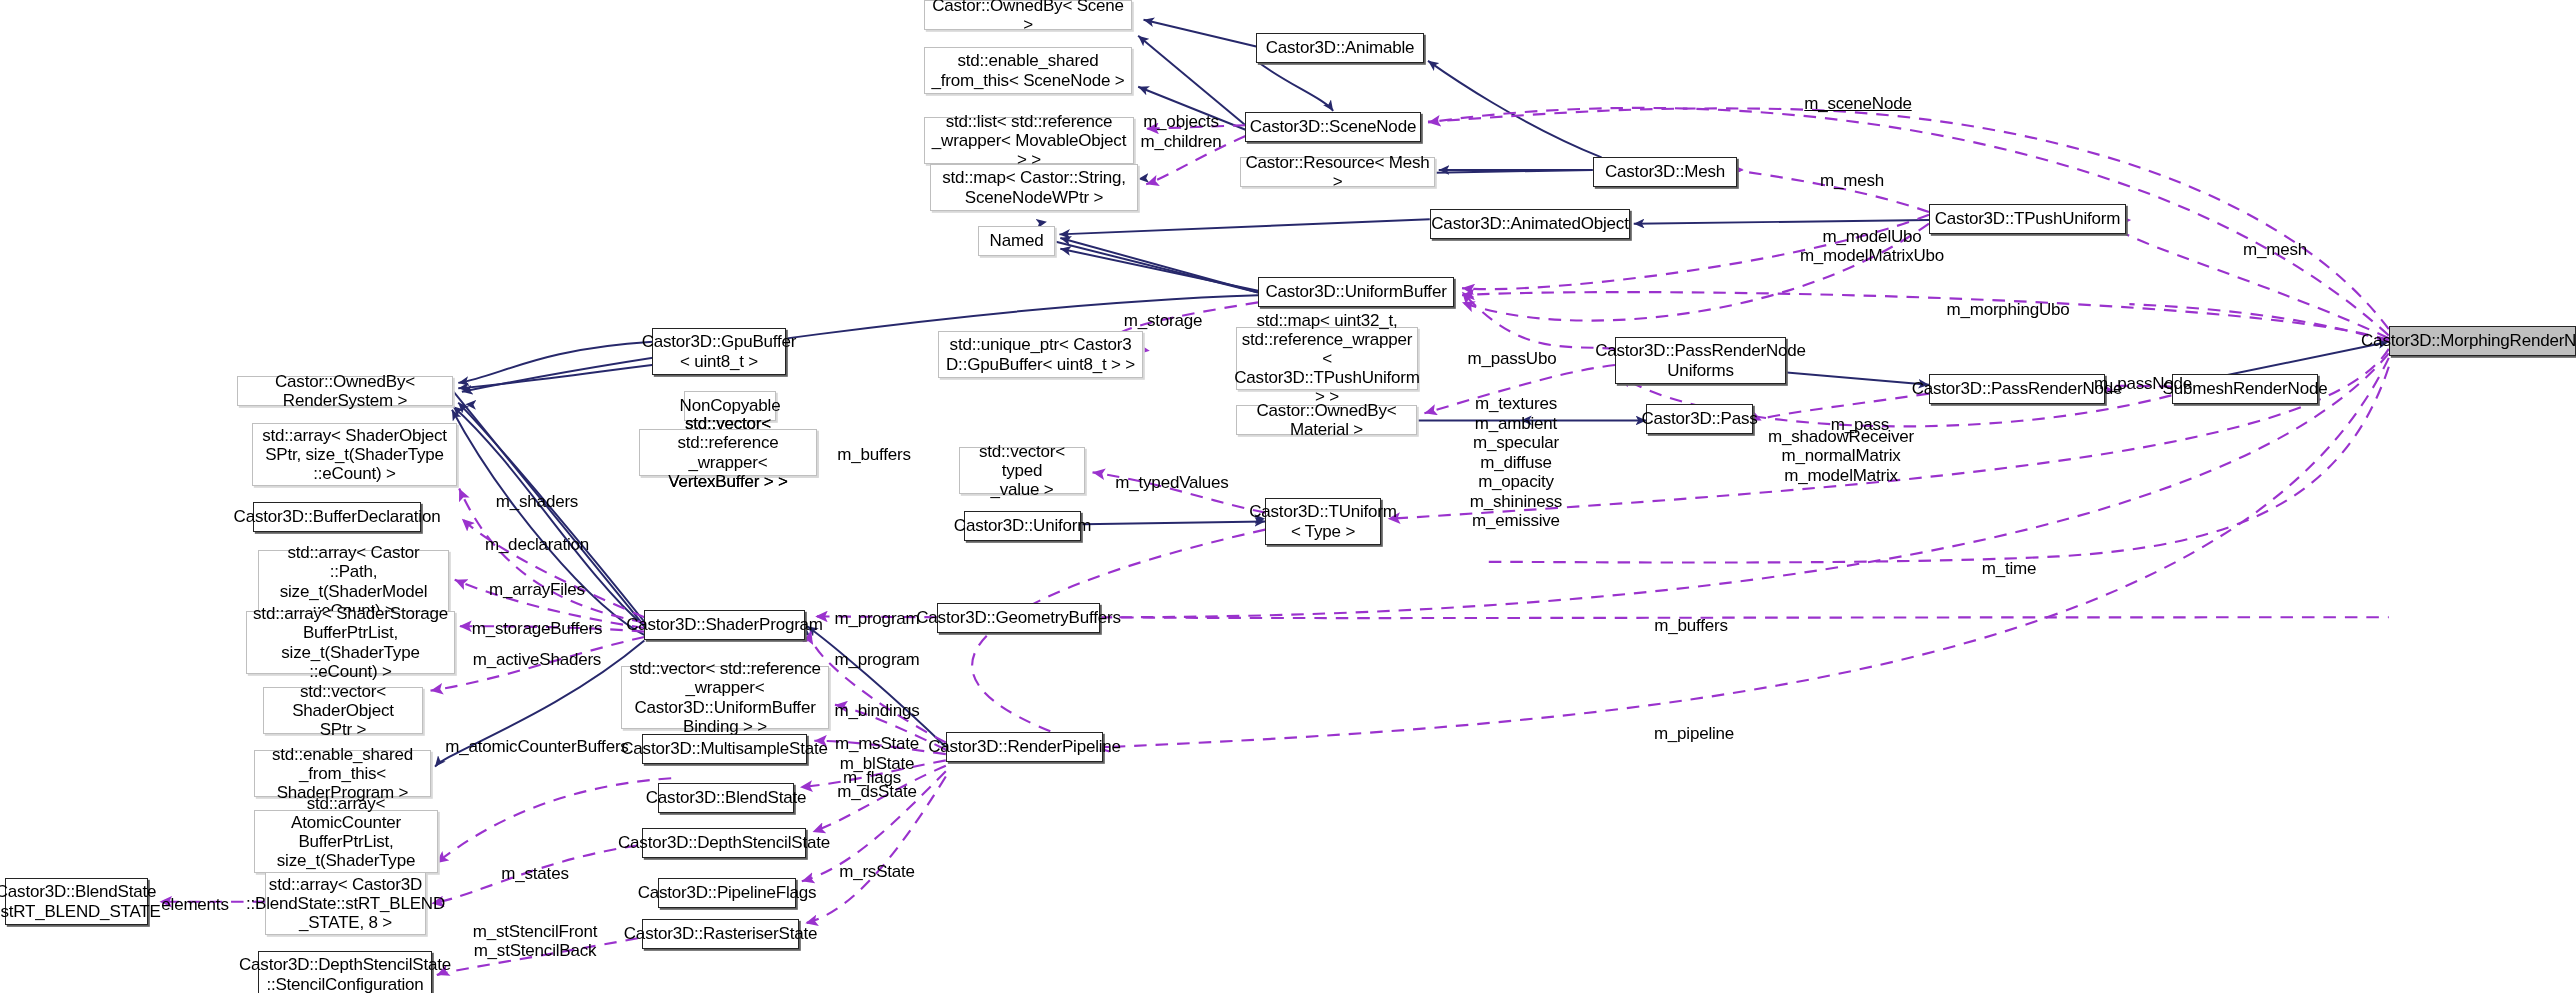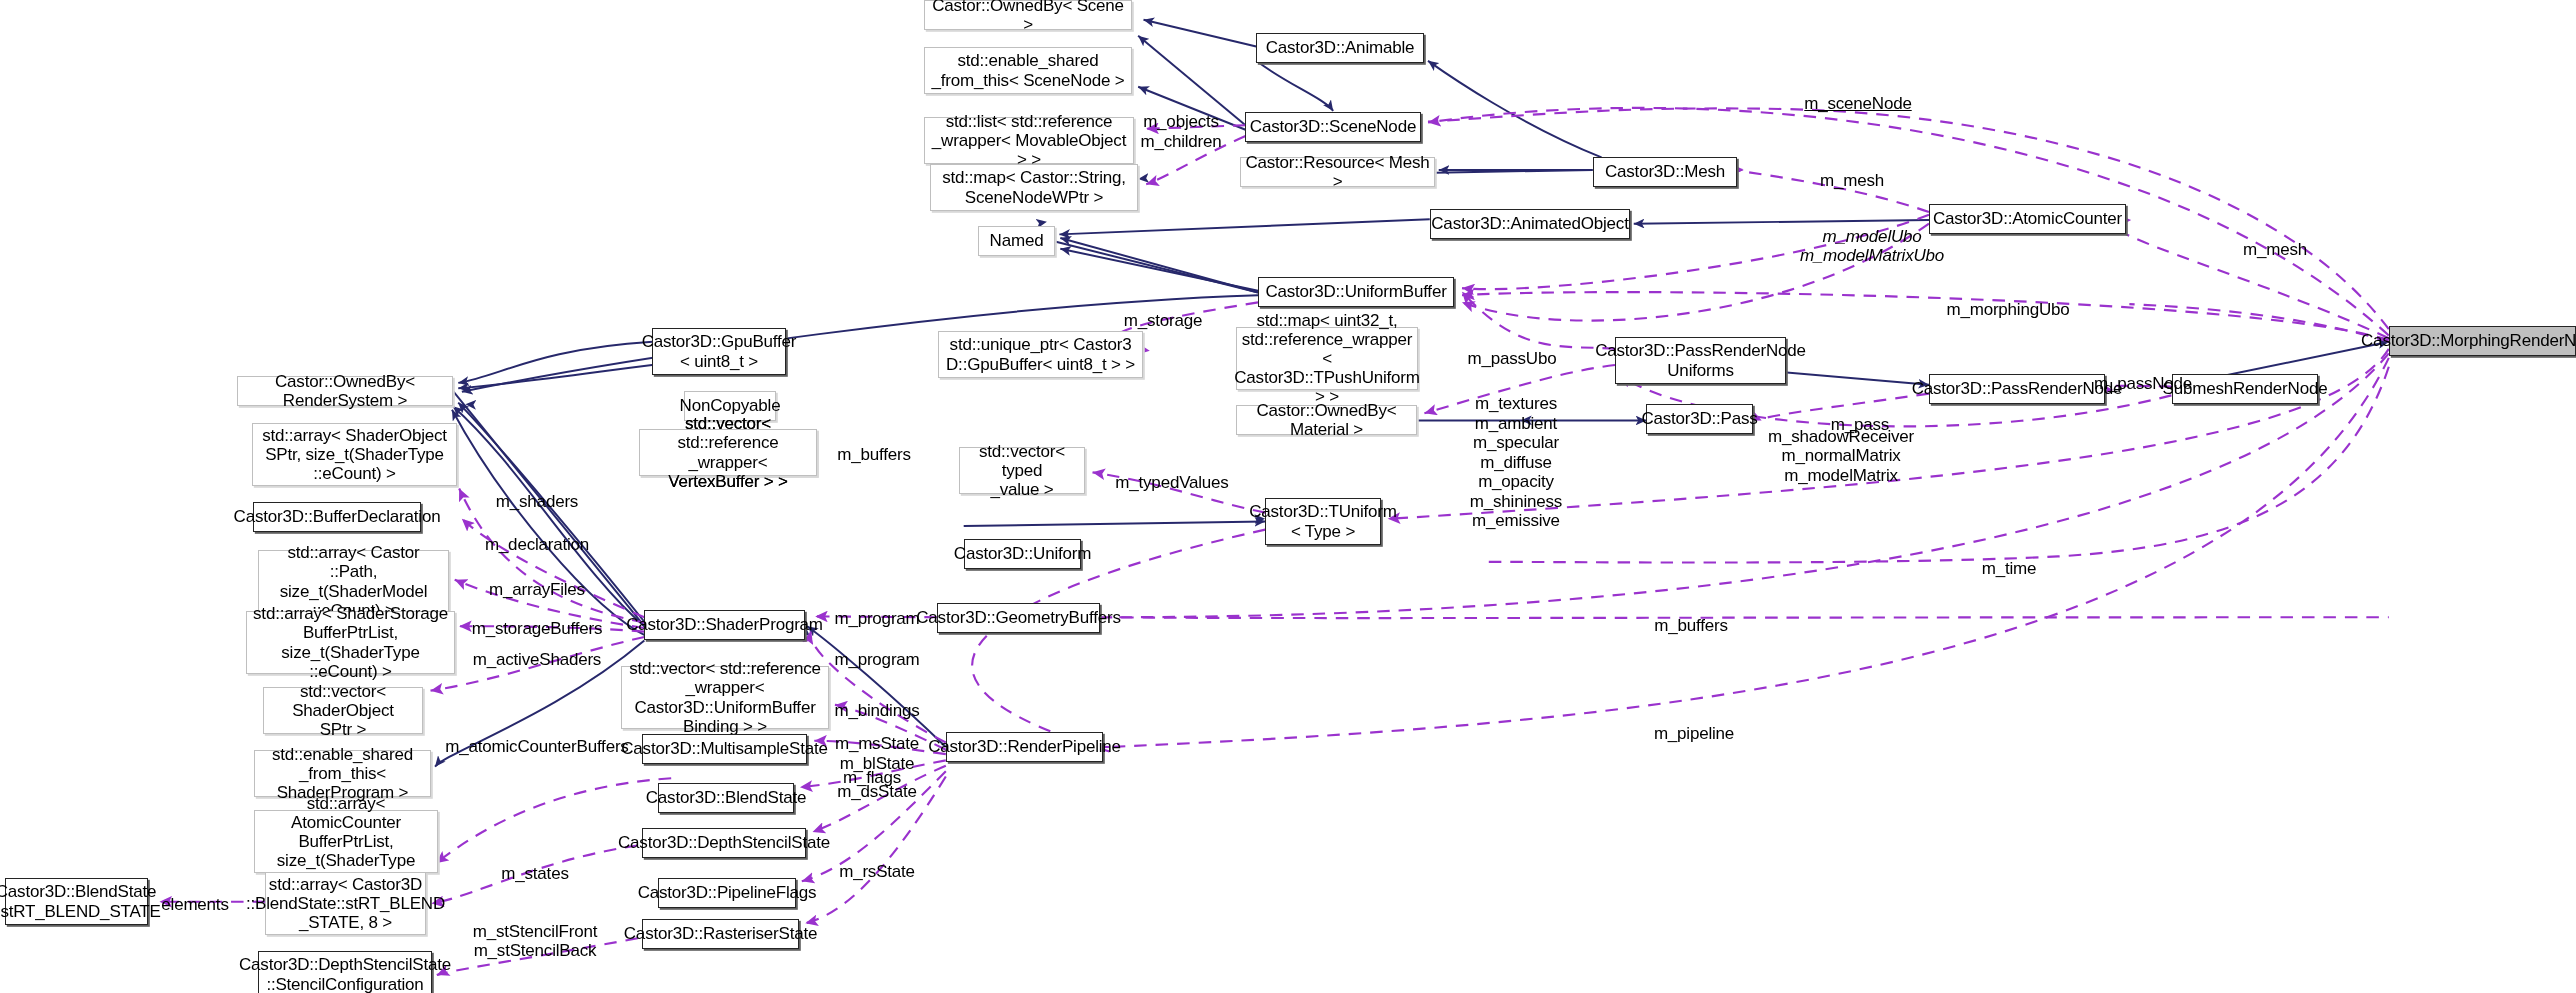--- a/index.html
+++ b/index.html
@@ -174,21 +174,21 @@
       <div class="node light" style="left: 924px; top: 47px; width: 208px; height: 47px;">std::enable_shared
 _from_this&lt; SceneNode &gt;</div>
       <div class="node light" style="left: 924px; top: 117px; width: 210px; height: 47px;">std::list&lt; std::reference
 _wrapper&lt; MovableObject &gt; &gt;</div>
       <div class="node solid" style="left: 1245px; top: 112px; width: 176px; height: 30px;">Castor3D::SceneNode</div>
       <div class="node light" style="left: 1240px; top: 157px; width: 195px; height: 30px;">Castor::Resource&lt; Mesh &gt;</div>
       <div class="node solid" style="left: 1593px; top: 157px; width: 144px; height: 30px;">Castor3D::Mesh</div>
       <div class="node light" style="left: 930px; top: 164px; width: 208px; height: 47px;">std::map&lt; Castor::String,
   SceneNodeWPtr &gt;</div>
       <div class="node solid" style="left: 1430px; top: 209px; width: 200px; height: 30px;">Castor3D::AnimatedObject</div>
-      <div class="node solid" style="left: 1929px; top: 204px; width: 197px; height: 30px;">Castor3D::AtomicCounter</div>
+      <div class="node solid" style="left: 1929px; top: 204px; width: 197px; height: 30px;">Castor3D::TPushUniform</div>
       <div class="node light" style="left: 978px; top: 226px; width: 77px; height: 30px;">Named</div>
       <div class="node solid" style="left: 1258px; top: 277px; width: 196px; height: 30px;">Castor3D::UniformBuffer</div>
       <div class="node solid" style="left: 652px; top: 328px; width: 134px; height: 47px;">Castor3D::GpuBuffer
 &lt; uint8_t &gt;</div>
       <div class="node light" style="left: 938px; top: 331px; width: 205px; height: 47px;">std::unique_ptr&lt; Castor3
 D::GpuBuffer&lt; uint8_t &gt; &gt;</div>
       <div class="node light" style="left: 1236px; top: 327px; width: 182px; height: 63px;">std::map&lt; uint32_t,
  std::reference_wrapper
 &lt; Castor3D::TPushUniform &gt; &gt;</div>
       <div class="node solid" style="left: 1615px; top: 337px; width: 171px; height: 47px;">Castor3D::PassRenderNode
@@ -200,21 +200,21 @@
       <div class="node solid" style="left: 2172px; top: 374px; width: 146px; height: 30px;">SubmeshRenderNode</div>
       <div class="node light" style="left: 1236px; top: 405px; width: 181px; height: 30px;">Castor::OwnedBy&lt; Material &gt;</div>
       <div class="node solid" style="left: 1646px; top: 404px; width: 107px; height: 30px;">Castor3D::Pass</div>
       <div class="node light" style="left: 252px; top: 423px; width: 205px; height: 63px;">std::array&lt; ShaderObject
 SPtr, size_t(ShaderType
 ::eCount) &gt;</div>
       <div class="node light" style="left: 639px; top: 429px; width: 178px; height: 47px;">std::vector&lt; std::reference
 _wrapper&lt; VertexBuffer &gt; &gt;</div>
       <div class="node light" style="left: 959px; top: 447px; width: 126px; height: 47px;">std::vector&lt; typed
 _value &gt;</div>
-      <div class="node solid" style="left: 964px; top: 511px; width: 117px; height: 30px; margin-top: 28px;">Castor3D::Uniform</div>
+      <div class="node solid" style="left: 964px; top: 511px; width: 117px; height: 30px;">Castor3D::Uniform</div>
       <div class="node solid" style="left: 1265px; top: 498px; width: 116px; height: 47px;">Castor3D::TUniform
 &lt; Type &gt;</div>
       <div class="node solid" style="left: 253px; top: 502px; width: 168px; height: 30px;">Castor3D::BufferDeclaration</div>
       <div class="node light" style="left: 258px; top: 550px; width: 191px; height: 63px;">std::array&lt; Castor
 ::Path, size_t(ShaderModel
 ::eCount) &gt;</div>
       <div class="node light" style="left: 639px; top: 429px; width: 178px; height: 47px;">std::vector&lt; std::reference
 _wrapper&lt; VertexBuffer &gt; &gt;</div>
       <div class="node light" style="left: 246px; top: 611px; width: 209px; height: 63px;">std::array&lt; ShaderStorage
 BufferPtrList, size_t(ShaderType
@@ -244,21 +244,21 @@
       <div class="node solid" style="left: 642px; top: 919px; width: 157px; height: 30px;">Castor3D::RasteriserState</div>
       <div class="node solid" style="left: 258px; top: 951px; width: 174px; height: 47px;">Castor3D::DepthStencilState
 ::StencilConfiguration</div>
     </div>
   <div id="label-layer">
       <div class="edge-label" style="left: 1181px; top: 112px;">m_objects</div>
       <div class="edge-label" style="left: 1181px; top: 132px;">m_children</div>
       <div class="edge-label" style="left: 1858px; top: 94px; text-decoration: underline;">m_sceneNode</div>
       <div class="edge-label" style="left: 1852px; top: 171px;">m_mesh</div>
       <div class="edge-label" style="left: 2275px; top: 240px;">m_mesh</div>
-      <div class="edge-label" style="left: 1872px; top: 227px; font-style: italic;">m_modelUbo
+      <div class="edge-label" style="left: 1872px; top: 227px;">m_modelUbo
 m_modelMatrixUbo</div>
       <div class="edge-label" style="left: 1163px; top: 311px;">m_storage</div>
       <div class="edge-label" style="left: 1512px; top: 349px;">m_passUbo</div>
       <div class="edge-label" style="left: 2008px; top: 300px;">m_morphingUbo</div>
       <div class="edge-label" style="left: 2143px; top: 374px;">m_passNode</div>
       <div class="edge-label" style="left: 1516px; top: 394px;">m_textures</div>
       <div class="edge-label" style="left: 1516px; top: 414px;">m_ambient
 m_specular
 m_diffuse
 m_opacity

